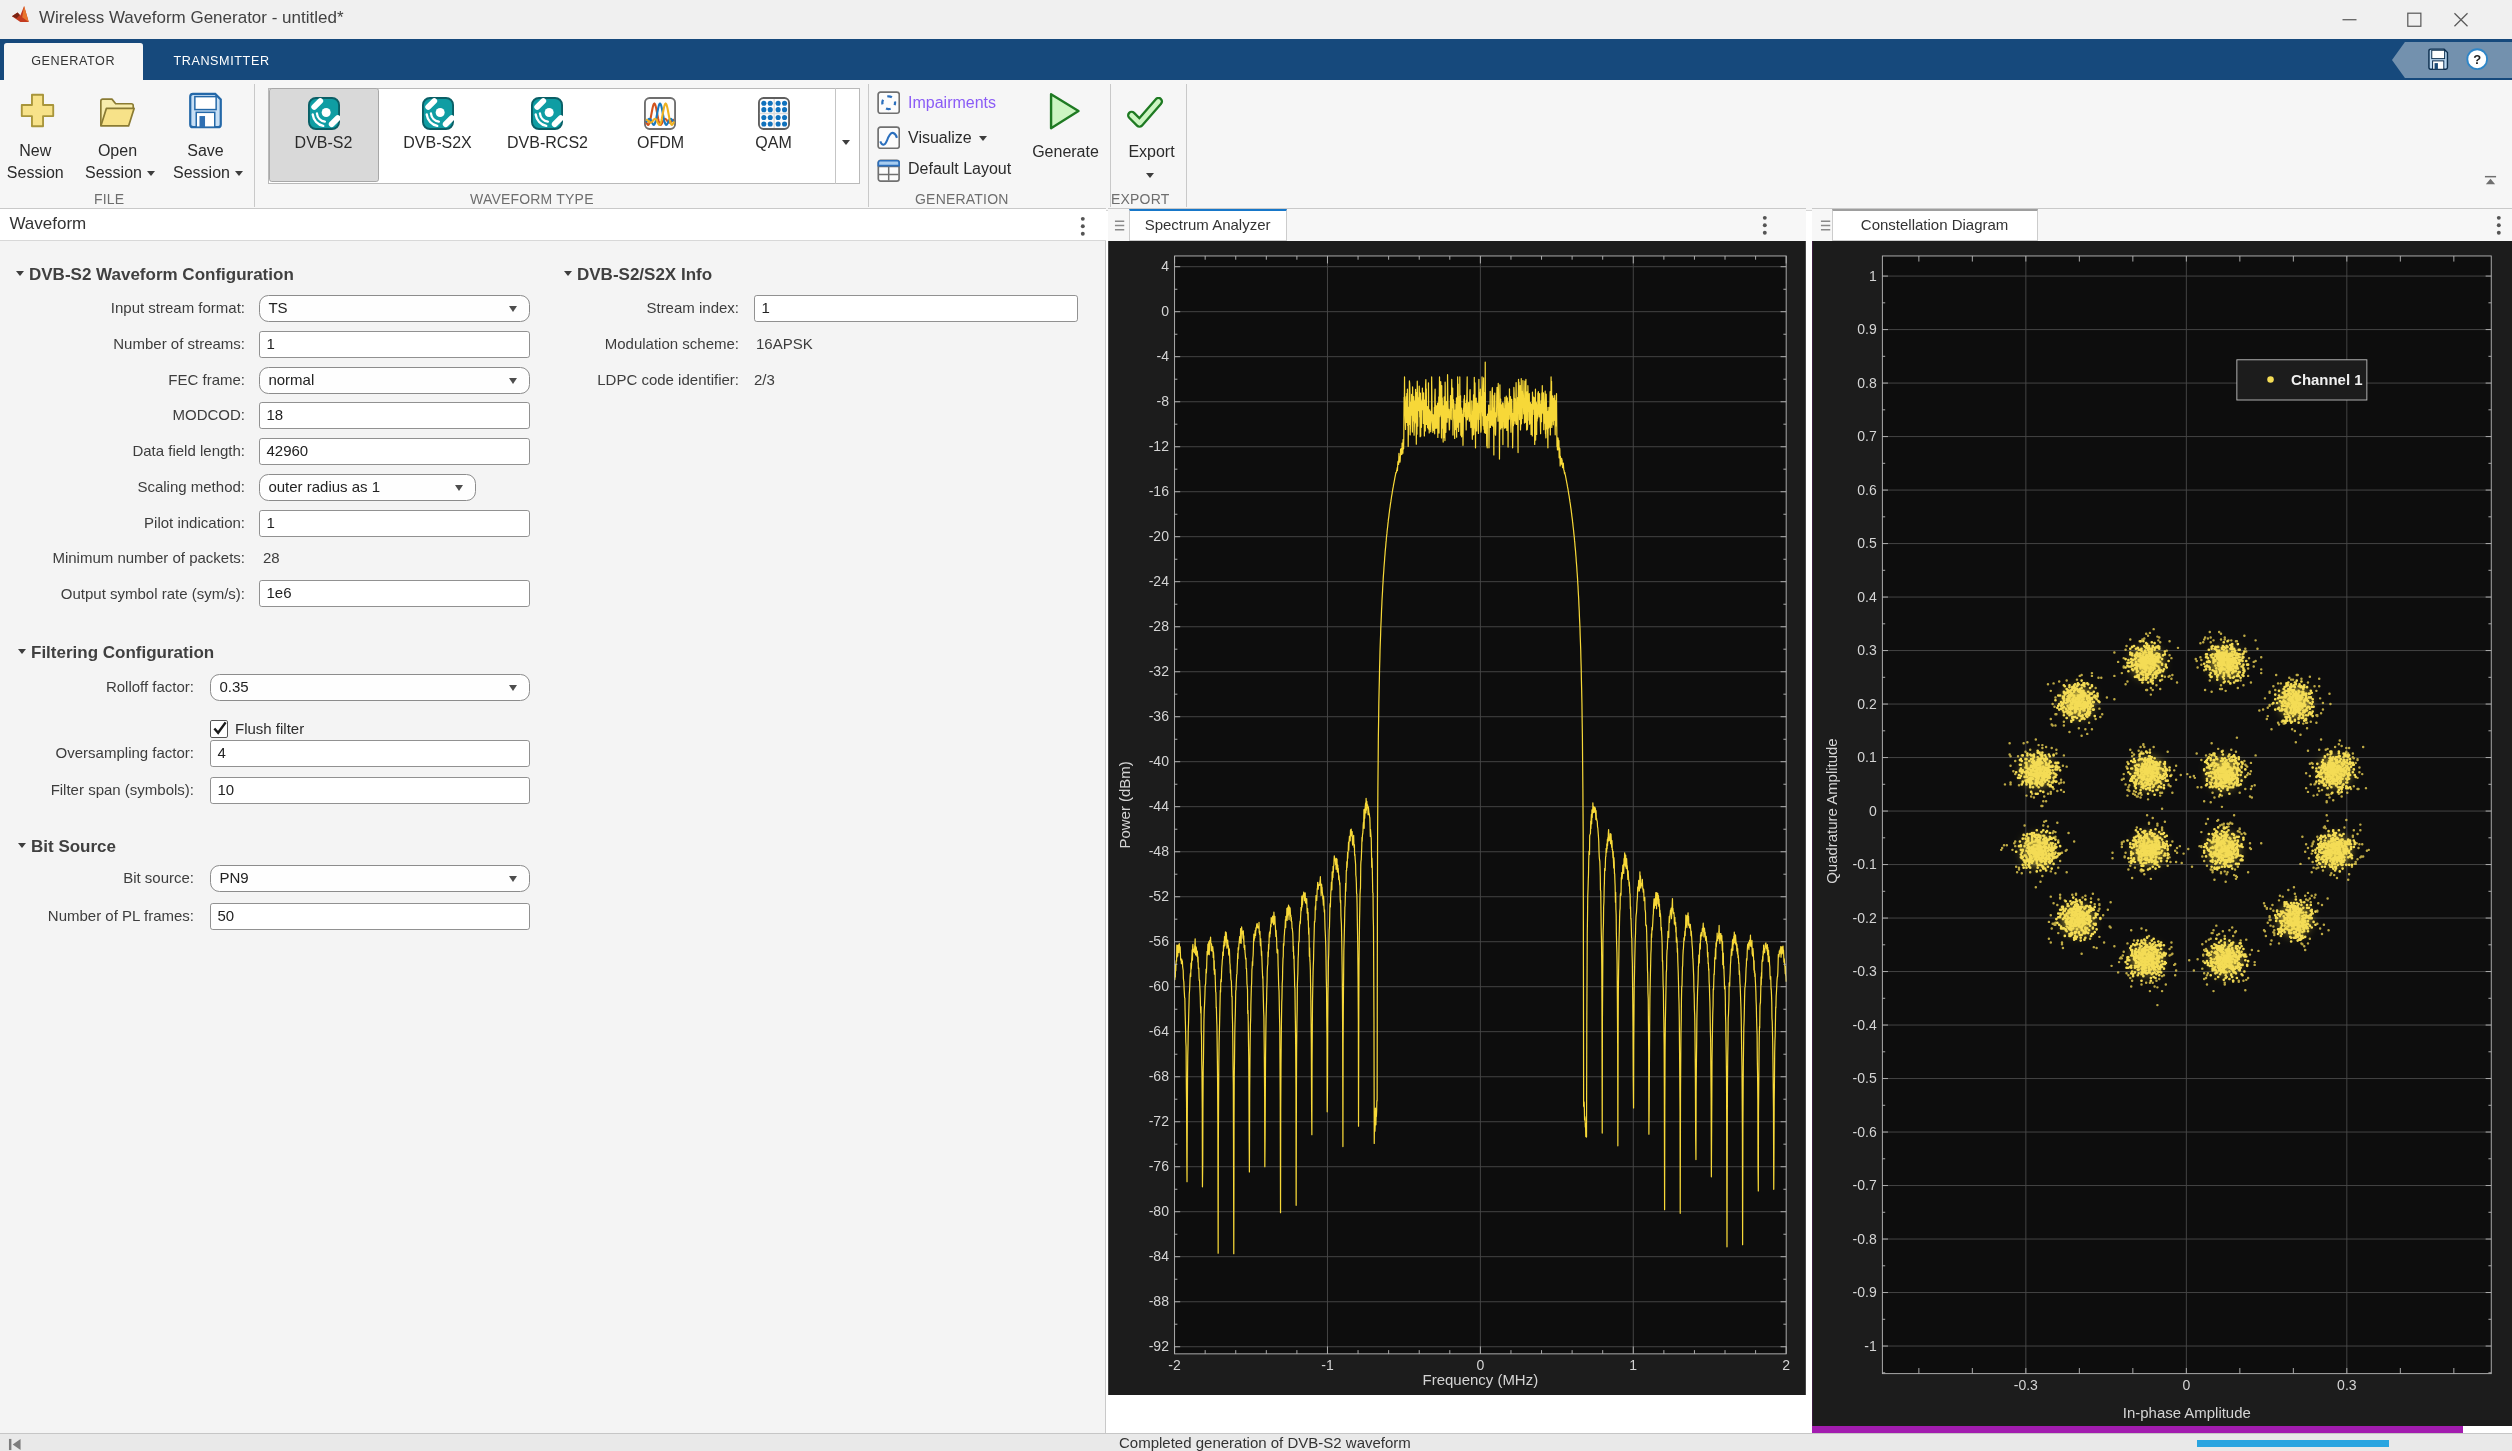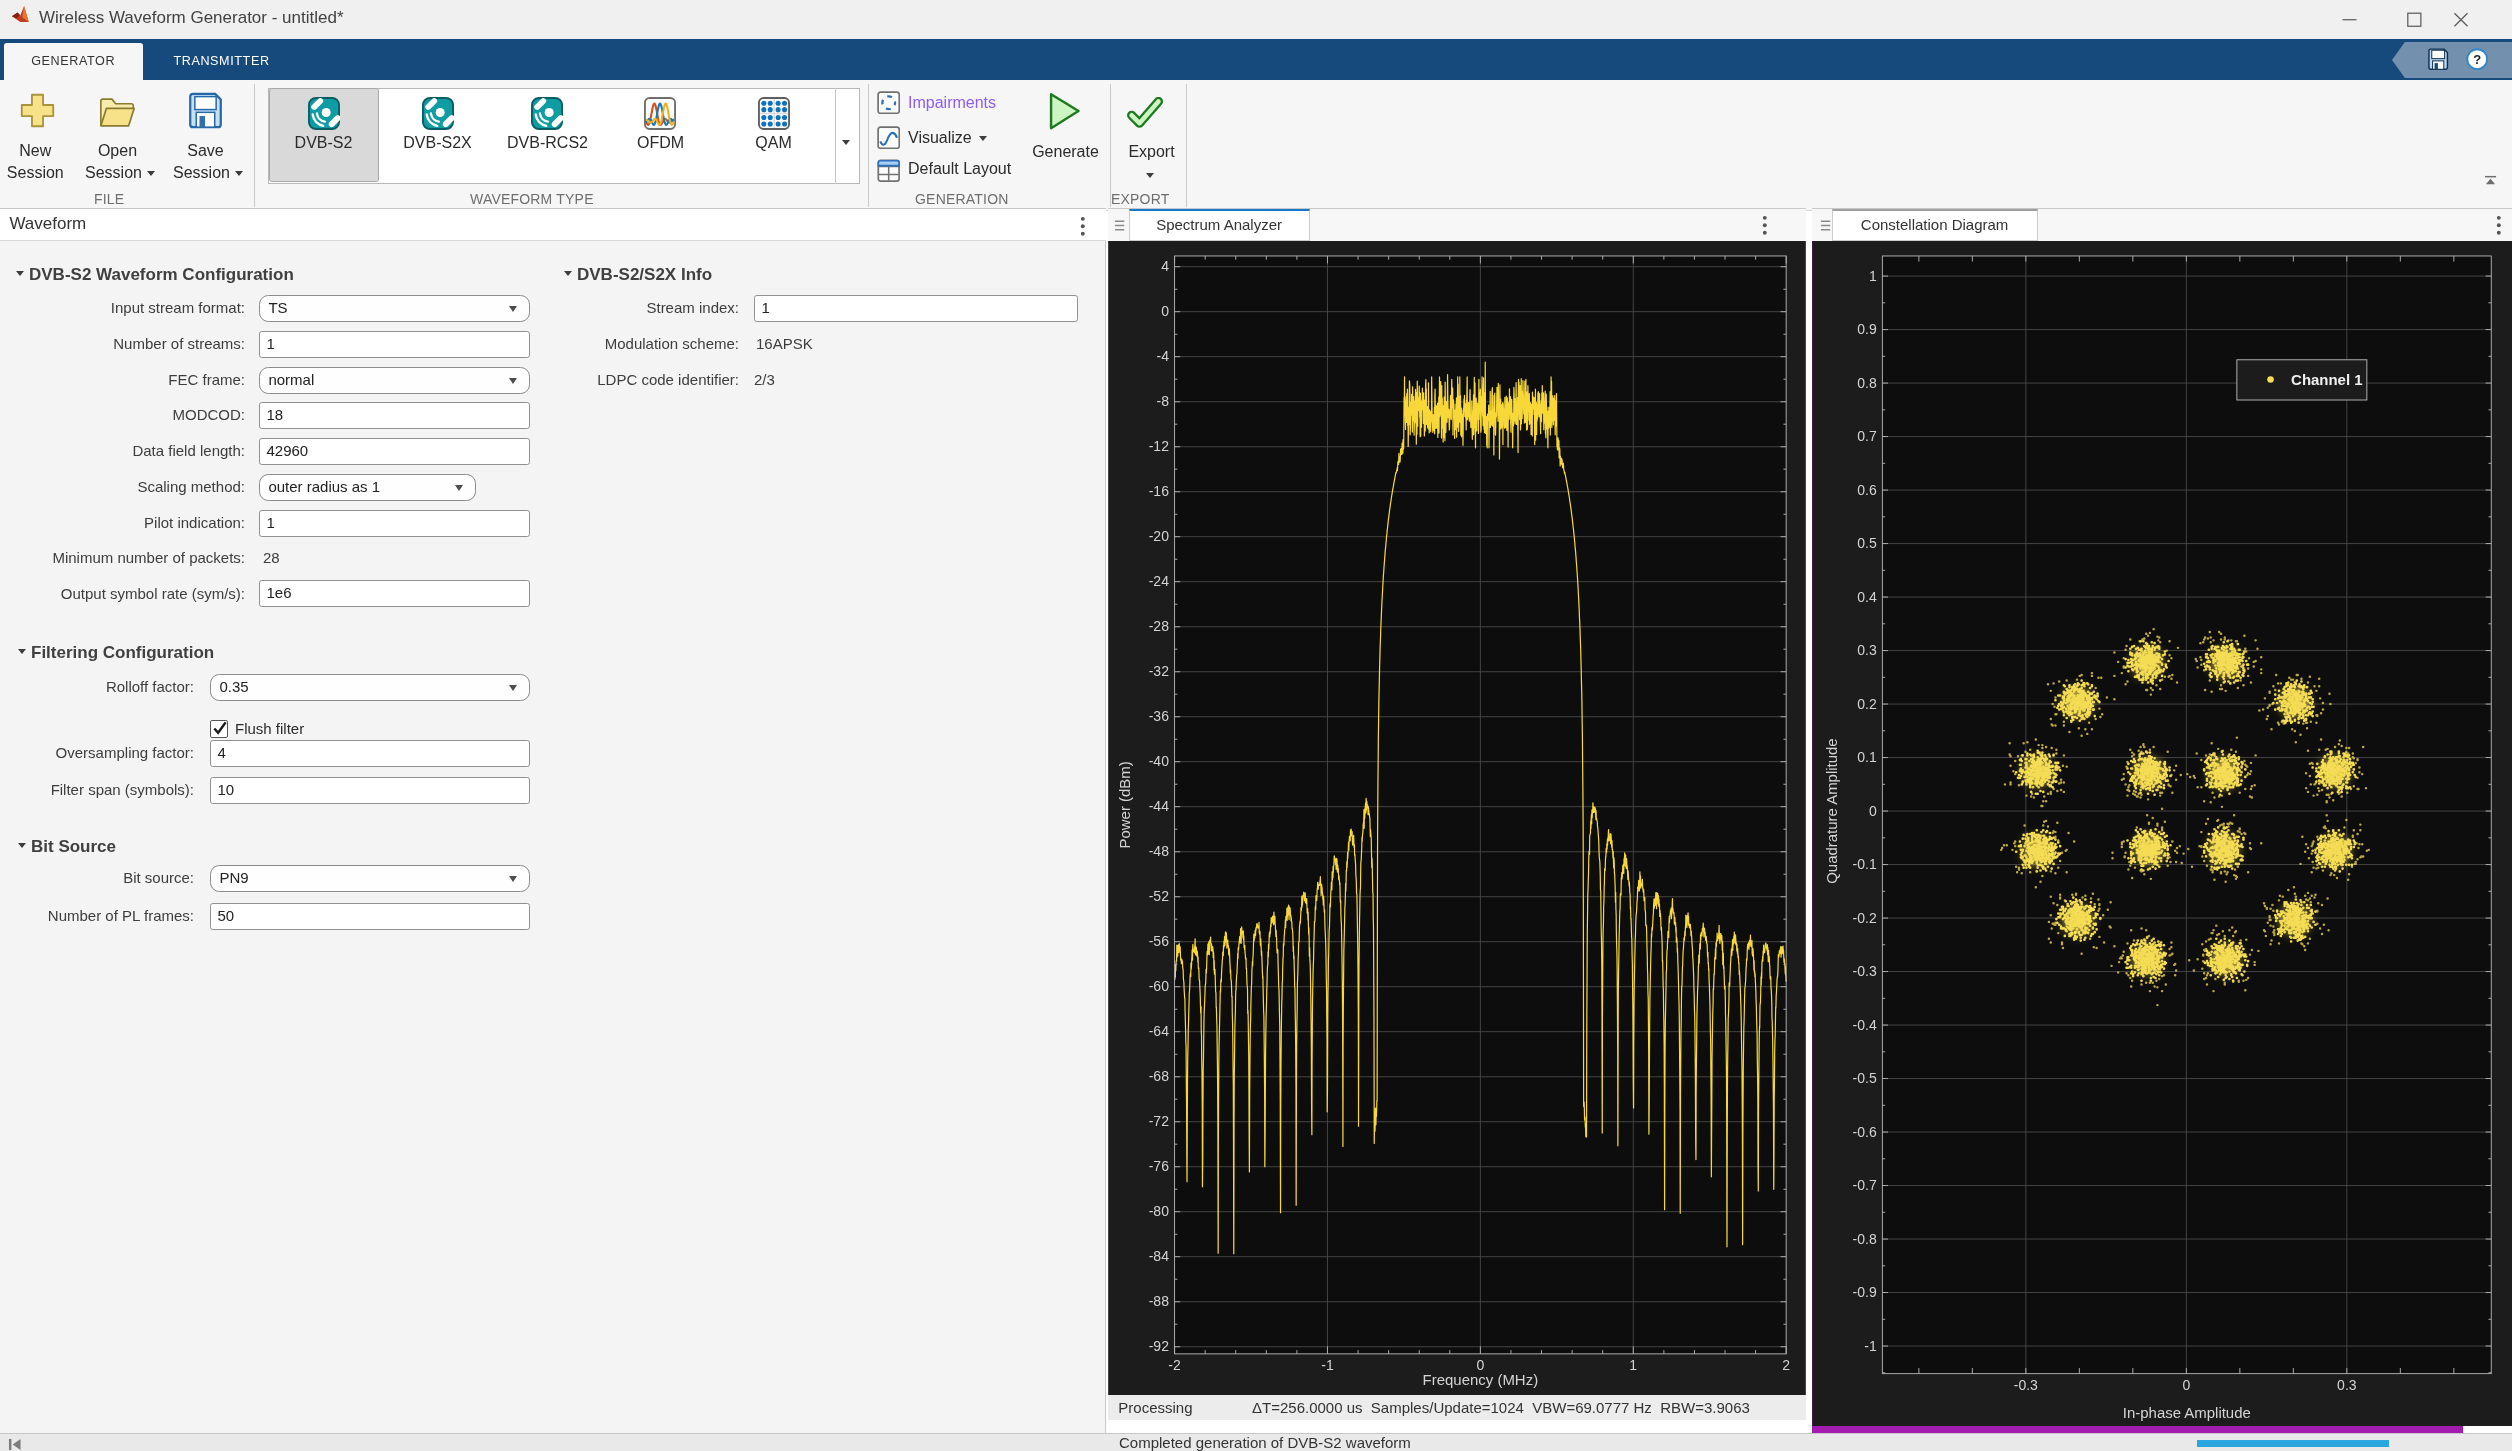--- a/index.html
+++ b/index.html
@@ -220,21 +220,21 @@
     <div class="lbl" style="left:374px;top:162px;width:365px">LDPC code identifier:</div>
     <div class="static" style="left:754px;top:162px">2/3</div>
   </div>
 <div class="abs" style="left:1108px;top:208px;width:698px;height:1226px;background:#fff">
     <div class="abs" style="left:0;top:0;width:698px;height:33px;background:#f7f7f7;border-top:0.9px solid #c9c9c9"></div>
     <div class="abs" style="left:5.6px;top:10.3px"><svg width="11.2" height="13" viewBox="0 0 12 14">
         <g stroke="#8a8a8a" stroke-width="1.6">
           <path d="M1 2.5h10M1 7h10M1 11.5h10"></path>
         </g>
       </svg></div>
-    <div class="abs" style="left:20.6px;top:0.9px;width:181px;height:32px;background:#fff;border:0.9px solid #ccc;border-top:2.8px solid #1777c9;font-size:15px;color:#333;text-align:center;line-height:28px">Spectrum Analyzer</div>
+    <div class="abs" style="left:20.6px;top:0.9px;width:158px;height:32px;background:#fff;border:0.9px solid #ccc;border-top:2.8px solid #1777c9;font-size:15px;color:#333;text-align:center;line-height:28px">Spectrum Analyzer</div>
     <div class="abs" style="left:654px;top:6.5px"><svg width="5.6" height="20.6" viewBox="0 0 6 22">
         <g fill="#555">
           <circle cx="3" cy="3" r="2.1"></circle>
           <circle cx="3" cy="11" r="2.1"></circle>
           <circle cx="3" cy="19" r="2.1"></circle>
         </g>
       </svg></div>
     <div class="abs" style="left:0;top:33px;width:698px;height:1154px">
       <svg width="698" height="1154" viewBox="0 0 746 1234" style="position:absolute;left:0;top:0">
         <rect x="0" y="0" width="746" height="1234" fill="#1c1c1c"></rect>
@@ -272,24 +272,20 @@
           <text x="71.0" y="1207" text-anchor="middle">-2</text>
           <text x="234.5" y="1207" text-anchor="middle">-1</text>
           <text x="398.0" y="1207" text-anchor="middle">0</text>
           <text x="561.5" y="1207" text-anchor="middle">1</text>
           <text x="725.0" y="1207" text-anchor="middle">2</text>
         </g>
         <text x="398.0" y="1223" text-anchor="middle" fill="#d4d4d4" font-size="16px" font-family="Liberation Sans">Frequency (MHz)</text>
         <text x="23" y="603.0" text-anchor="middle" fill="#d4d4d4" font-size="16px" font-family="Liberation Sans" transform="rotate(-90 23 603.0)">Power (dBm)</text>
       </svg>
     </div>
-    <div class="abs" style="left:0;top:1187px;width:698px;height:25px;background:#ececec;overflow:hidden;white-space:nowrap">
-      <span class="abs" style="left:10.3px;top:3.7px;font-size:15px;color:#333">Processing</span>
-      <span class="abs" style="left:144px;top:3.7px;font-size:15px;color:#333">ΔT=256.0000 us&nbsp;&nbsp;Samples/Update=1024&nbsp;&nbsp;VBW=69.0777 Hz&nbsp;&nbsp;RBW=3.9063</span>
-    </div>
   </div>
 <div class="abs" style="left:1812px;top:208px;width:651px;height:1226px;background:#a21caf">
     <div class="abs" style="left:0;top:0;width:701px;height:33px;background:#f7f7f7;border-top:0.9px solid #c9c9c9"></div>
     <div class="abs" style="left:7.5px;top:10.3px"><svg width="11.2" height="13" viewBox="0 0 12 14">
         <g stroke="#8a8a8a" stroke-width="1.6">
           <path d="M1 2.5h10M1 7h10M1 11.5h10"></path>
         </g>
       </svg></div>
     <div class="abs" style="left:19.6px;top:0.9px;width:206px;height:32px;background:#fff;border:0.9px solid #ccc;border-top:2.8px solid #9e9e9e;font-size:15px;color:#333;text-align:center;line-height:28px">Constellation Diagram</div>
     <div class="abs" style="left:684px;top:6.5px"><svg width="5.6" height="20.6" viewBox="0 0 6 22">

